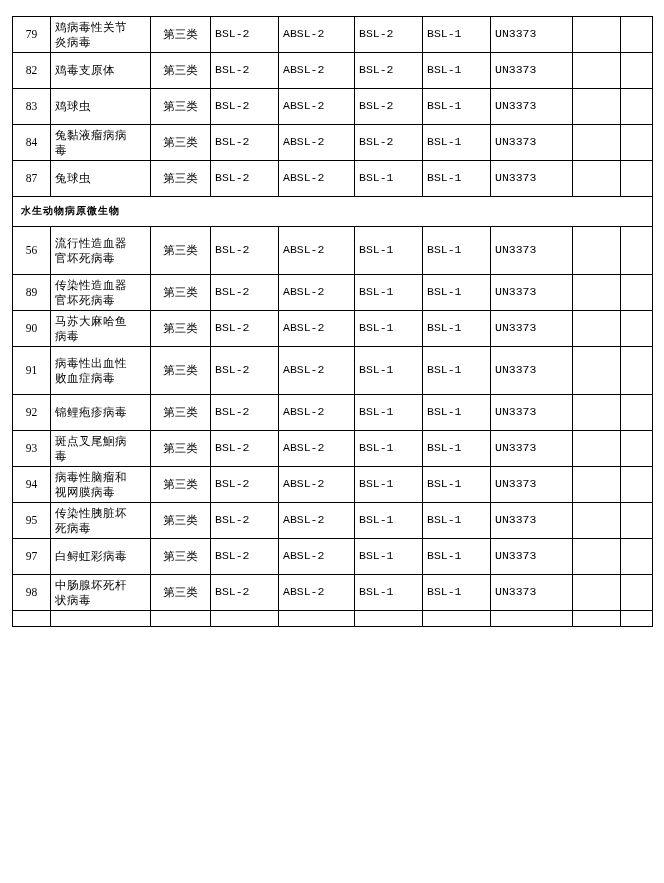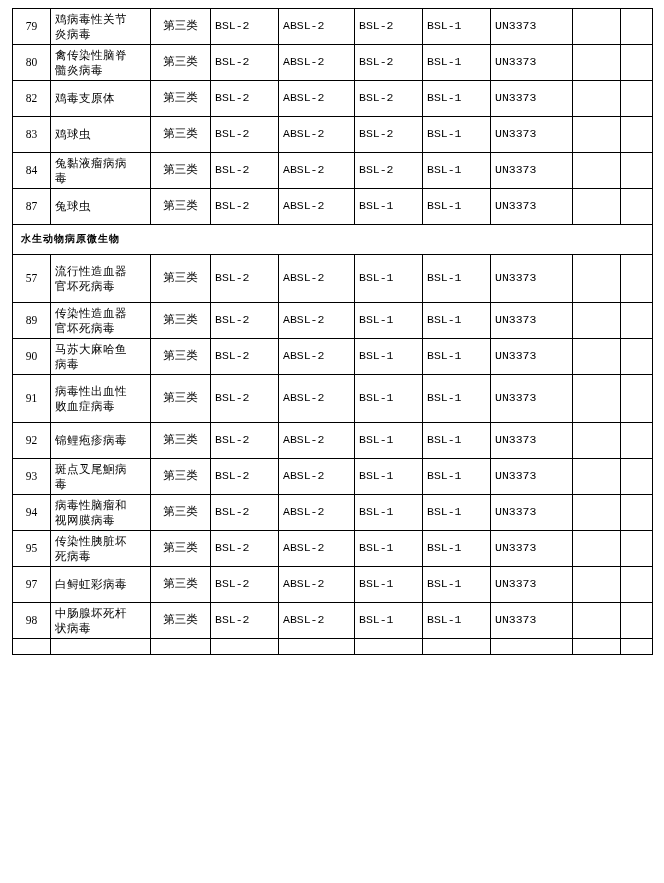--- a/index.html
+++ b/index.html
@@ -12,21 +12,21 @@
     height: 883px;
     font-family: "Liberation Sans", sans-serif;
     color: #000000;
     overflow: hidden;
   }
   .page {
     position: relative;
     width: 540px;
     height: 883px;
     box-sizing: border-box;
-    padding: 8px 12px;
+    padding: 16px 12px;
   }
   table.pathogen-table {
     width: 640px;
     border-collapse: collapse;
     table-layout: fixed;
     margin-top: 0;
   }
   table.pathogen-table td {
     border: 1px solid #000000;
     padding: 2px 4px;
@@ -57,21 +57,21 @@
     text-align: left;
     font-size: 12.5px;
     font-family: Liberation Sans, sans-serif;
     letter-spacing: 0.5px;
     padding-left: 6px;
     padding-right: 6px;
   }
   td.cls {
     text-align: center;
     font-size: 12.5px;
-    font-family: Liberation Mono, monospace;
+    font-family: Liberation Serif, serif;
   }
   td.lvl {
     text-align: left;
     padding-left: 6px;
     font-size: 12px;
     font-family: "Liberation Mono", monospace;
   }
   td.un {
     text-align: left;
     padding-left: 6px;
@@ -128,35 +128,20 @@
         <td class="cls">第三类</td>
         <td class="lvl">BSL-2</td>
         <td class="lvl">ABSL-2</td>
         <td class="lvl">BSL-2</td>
         <td class="lvl">BSL-1</td>
         <td class="un">UN3373</td>
         <td class="blank"></td>
         <td class="blank"></td>
       </tr>
 
-      <tr>
-        <td class="no">80</td>
-        <td class="name">
-          <span class="two-line">禽传染性脑脊</span>
-          <span class="two-line">髓炎病毒</span>
-        </td>
-        <td class="cls">第三类</td>
-        <td class="lvl">BSL-2</td>
-        <td class="lvl">ABSL-2</td>
-        <td class="lvl">BSL-2</td>
-        <td class="lvl">BSL-1</td>
-        <td class="un">UN3373</td>
-        <td class="blank"></td>
-        <td class="blank"></td>
-      </tr>
 
 
       <tr>
         <td class="no">82</td>
         <td class="name">鸡毒支原体</td>
         <td class="cls">第三类</td>
         <td class="lvl">BSL-2</td>
         <td class="lvl">ABSL-2</td>
         <td class="lvl">BSL-2</td>
         <td class="lvl">BSL-1</td>
@@ -207,21 +192,21 @@
         <td class="un">UN3373</td>
         <td class="blank"></td>
         <td class="blank"></td>
       </tr>
 
       <tr class="section">
         <td colspan="10">水生动物病原微生物</td>
       </tr>
 
       <tr class="tall">
-        <td class="no">57</td>
+        <td class="no">56</td>
         <td class="name">
           <span class="two-line">流行性造血器</span>
           <span class="two-line">官坏死病毒</span>
         </td>
         <td class="cls">第三类</td>
         <td class="lvl">BSL-2</td>
         <td class="lvl">ABSL-2</td>
         <td class="lvl">BSL-1</td>
         <td class="lvl">BSL-1</td>
         <td class="un">UN3373</td>

